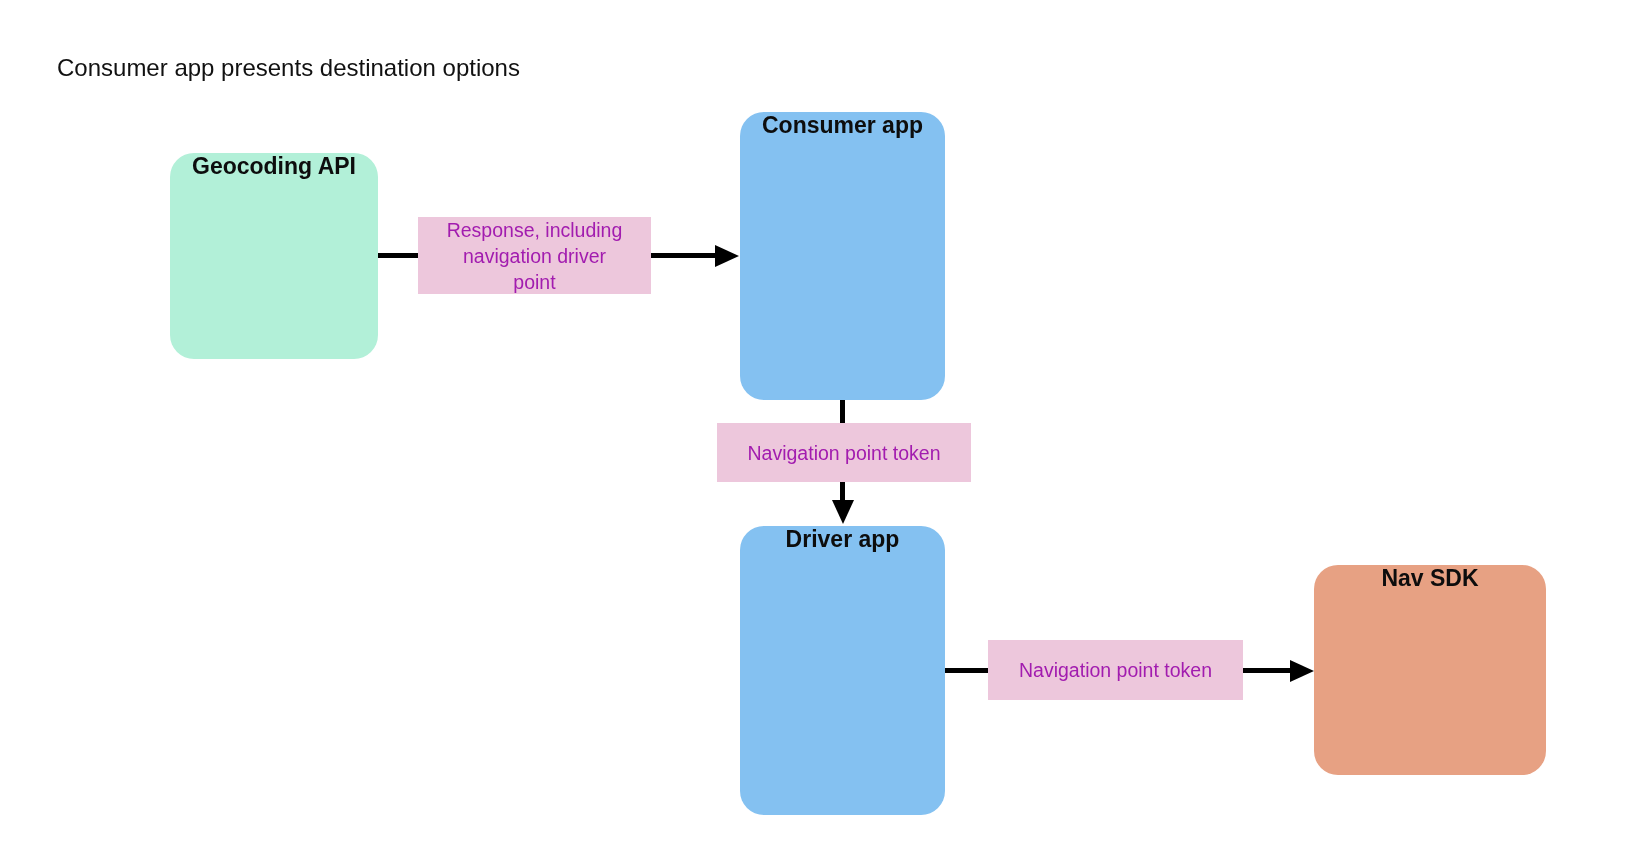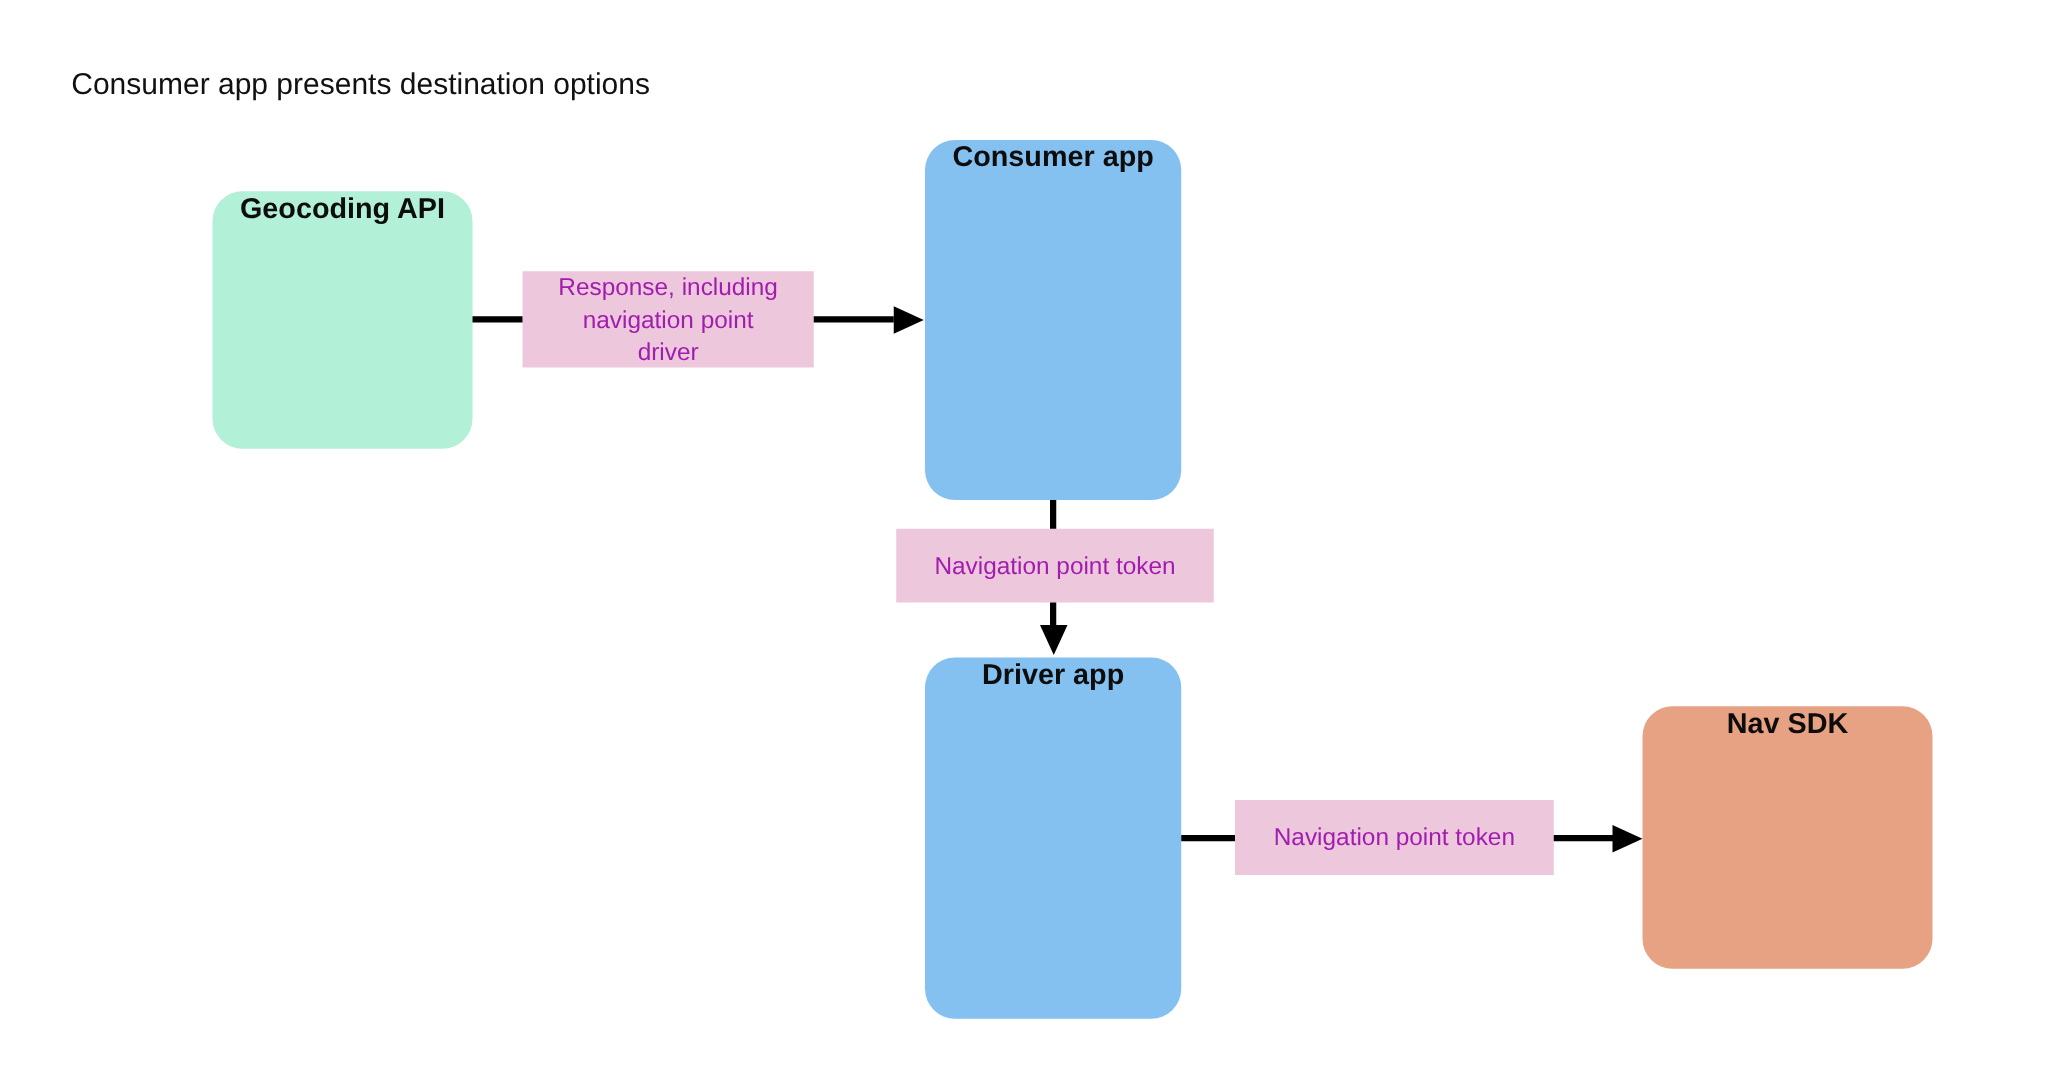--- a/index.html
+++ b/index.html
@@ -94,22 +94,22 @@
   <div class="node" style="left: 740px; top: 112px; width: 205px; height: 288px; background-color: rgb(132, 193, 241);">
     <span class="node-label">Consumer app</span>
   </div>
 
   <div class="node" style="left: 1314px; top: 565px; width: 232px; height: 210px; background-color: rgb(231, 161, 131);">
     <span class="node-label">Nav SDK</span>
   </div>
 
   <div class="edge-label" style="left: 418px; top: 217px; width: 233px; height: 77px; background-color: rgb(237, 199, 220);">
     <span>Response, including</span>
-    <span>navigation point</span>
-    <span>driver</span>
+    <span>navigation driver</span>
+    <span>point</span>
   </div>
 
   <div class="edge-label" style="left: 717px; top: 423px; width: 254px; height: 59px; background-color: rgb(237, 199, 220);">Navigation point token</div>
 
   <div class="edge-label" style="left: 988px; top: 640px; width: 255px; height: 60px; background-color: rgb(237, 199, 220);">Navigation point token</div>
 
   <div class="hline" style="left:378px; top:253px; width:40px;"></div>
   <div class="hline" style="left:651px; top:253px; width:64px;"></div>
   <div class="head-right" style="left:715px; top:245px;"></div>
 

